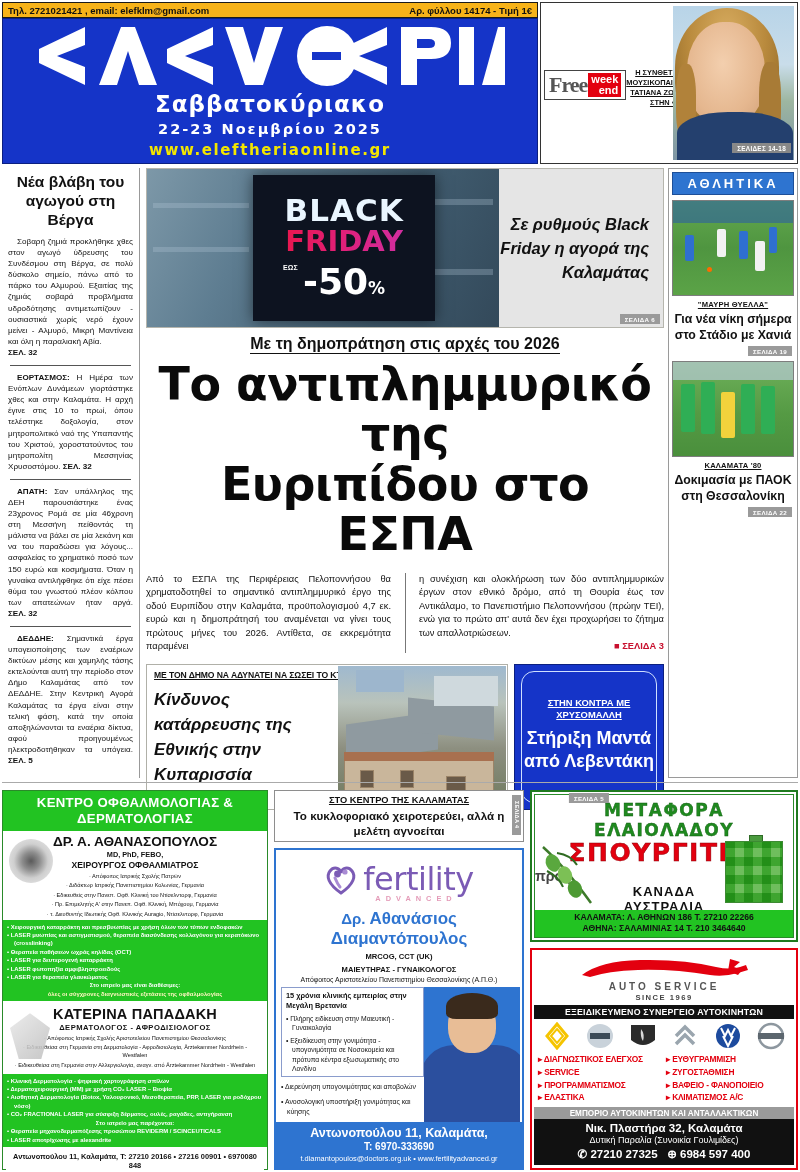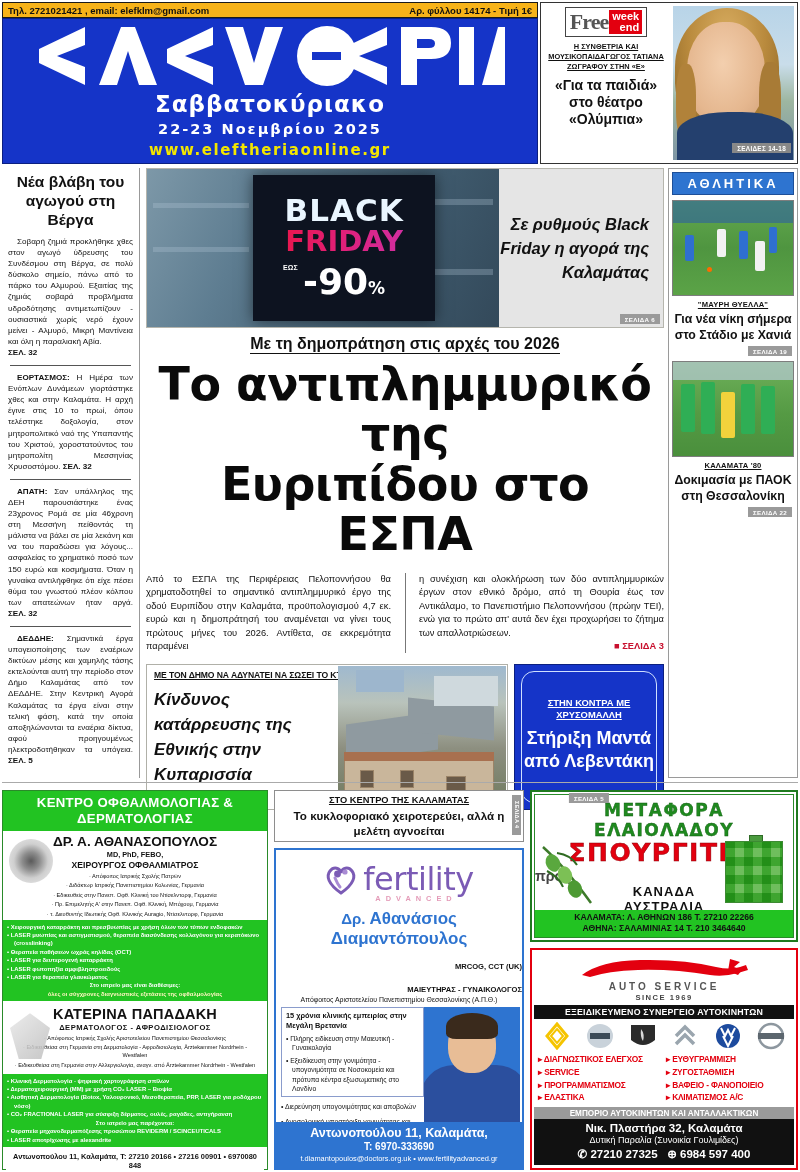--- a/index.html
+++ b/index.html
@@ -40,21 +40,21 @@
     color:#F3E600; font-weight:bold; font-size:15px; letter-spacing:1.6px;
     margin-top:4px; font-family:"DejaVu Sans", sans-serif;
   }
 
   
   .promo {
     position:absolute; left:540px; top:2px; width:258px; height:162px;
     border:1px solid #333; background:#fff; display:flex;
   }
   .promo-left {
-    width:132px; padding:4px 5px 0 3px; display:flex; flex-direction:column;
+    width:132px; padding:4px 5px 0 3px; display:flex; 
     align-items:center;
   }
   .fw-box {
     border:1px solid #444; padding:1px 4px; display:flex; align-items:center;
     gap:1px; background:#fff;
   }
   .fw-free { font-size:22px; font-weight:bold; color:#555; letter-spacing:-1px;
     font-family:"Liberation Serif", serif; }
   .fw-red { background:#E3000F; color:#fff; font-weight:bold; font-size:11px;
     line-height:11px; padding:1px 3px; text-align:left; }
@@ -319,21 +319,21 @@
     font-family:"DejaVu Sans", sans-serif;
   }
   .fert-adv {
     text-align:center; font-size:7.4px; letter-spacing:5px; color:#E49BB8;
     font-weight:bold; margin-top:-4px; margin-left:34px;
   }
   .fert-dr {
     text-align:center; font-size:17px; color:#2E74D0; font-weight:bold; margin-top:6px;
   }
   .fert-dr .small { font-size:15px; }
-  .fert-cred { text-align:right; font-size:7.6px; font-weight:bold; color:#111; margin-top:13px; line-height:10px; }
+  .fert-cred { text-align:center; font-size:7.6px; font-weight:bold; color:#111; margin-top:3px; line-height:10px; }
   .fert-cred2 { text-align:center; font-size:6.9px; color:#111; margin-top:1px; }
   .fert-body { display:flex; margin-top:4px; }
   .fert-left { width:148px; padding-left:5px; }
   .fert-hlbox { border:1px solid #8a9ccc; padding:3px 4px; }
   .fert-hl { font-size:7.4px; font-weight:bold; color:#111; line-height:10px; }
   .fert-bul { font-size:6.8px; color:#111; line-height:9.4px; margin-top:3px;
     padding-left:6px; text-indent:-6px; }
   .fert-bul2 { font-size:6.9px; color:#111; line-height:9.6px; margin-top:5px;
     padding-left:6px; text-indent:-6px; }
   .fert-photo {
@@ -511,21 +511,21 @@
     <div class="bf-block">
       <div class="bf-photo">
         <div class="bf-shelf" style="left:6px; top:34px; width:96px; height:5px;"></div>
         <div class="bf-shelf" style="left:6px; top:78px; width:96px; height:5px;"></div>
         <div class="bf-shelf" style="left:250px; top:30px; width:96px; height:6px;"></div>
         <div class="bf-shelf" style="left:250px; top:100px; width:96px; height:6px;"></div>
         <div class="bf-sign">
           <div class="bf-black">BLACK</div>
           <div class="bf-friday">FRIDAY</div>
           <div class="bf-eos">ΕΩΣ</div>
-          <div class="bf-fifty"><span>-90</span><small>%</small></div>
+          <div class="bf-fifty"><span>-50</span><small>%</small></div>
         </div>
       </div>
       <div class="bf-cap">
         <div class="bf-cap-txt">Σε ρυθμούς Black Friday η αγορά της Καλαμάτας</div>
         <span class="badge-gray bf-badge">ΣΕΛΙΔΑ 6</span>
       </div>
     </div>
 
     <div class="kicker-main"><span>Με τη δημοπράτηση στις αρχές του 2026</span></div>
     <div class="headline">

